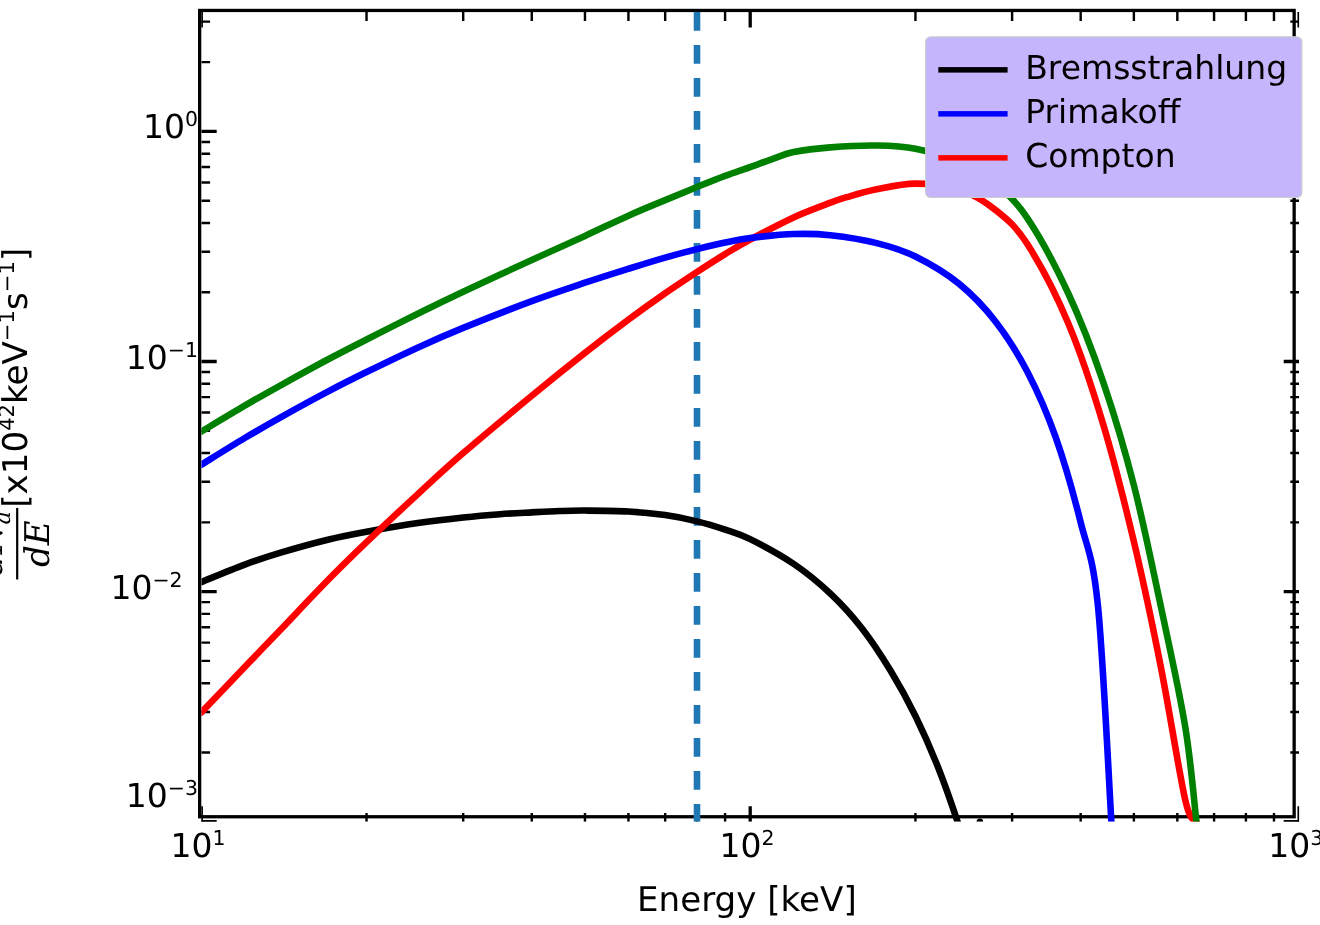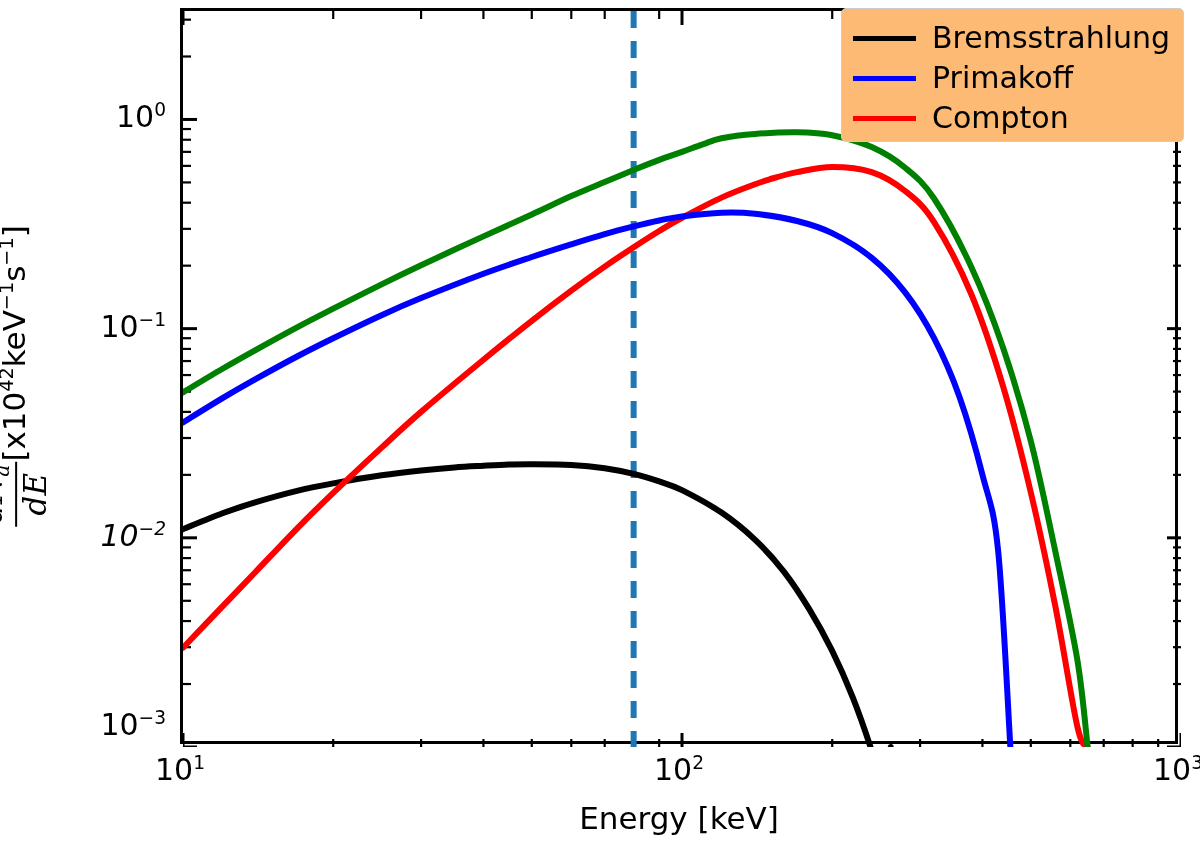--- a/index.html
+++ b/index.html
@@ -5,42 +5,42 @@
   html,body{margin:0;padding:0;background:#ffffff;}
   body{width:1200px;height:841px;overflow:hidden;
        font-family:"DejaVu Sans","Liberation Sans",sans-serif;color:#000;}
   #figure{position:relative;width:1200px;height:841px;background:#fff;}
 
   
   #axes{position:absolute;left:180px;top:8px;width:998px;height:736px;
         border:3px solid #000;box-sizing:border-box;background:#fff;}
   #plotsvg{position:absolute;left:0;top:0;width:998px;height:736px;display:block;}
   .yl{position:absolute;font-size:30px;white-space:nowrap;
-      transform:translate(-100%,-50%);padding-right:14px;}
+      transform:translate(-100%,-50%);}
   .xl{position:absolute;font-size:30px;white-space:nowrap;
       transform:translate(-50%,0);top:752px;}
 
   
   #xtitle{position:absolute;left:679px;top:800px;transform:translateX(-50%);
           font-size:31px;white-space:nowrap;}
   #ytitle{position:absolute;left:16px;top:376px;
           transform:translate(-50%,-50%) rotate(-90deg);transform-origin:center center;
           font-size:31px;white-space:nowrap;}
   #ytitle .frac{display:inline-block;vertical-align:middle;text-align:center;
                 position:relative;top:-2px;}
   #ytitle .num{display:block;border-bottom:2.5px solid #000;padding:0 3px 1px 3px;
                line-height:1.12;}
   #ytitle .den{display:block;line-height:1.15;padding-top:1px;}
   .it{font-style:italic;font-family:"DejaVu Serif","Liberation Serif",serif;}
   .dotn{position:relative;display:inline-block;}
   sup{font-size:0.62em;vertical-align:super;line-height:0;}
 
   
-  #legend{position:absolute;left:841px;top:8px;background:#fdba74;
-          border:1.6px solid #ccc;border-radius:5px;padding:9px 13px 3px 11px;
+  #legend{position:absolute;left:841px;top:33px;background:#c4b5fd;
+          border:1.6px solid #ccc;border-radius:5px;padding:9px 13px 16px 11px;
           box-sizing:border-box;}
   .legrow{display:flex;align-items:center;height:40px;}
   .legline{width:63px;height:0;border-top:5px solid #000;margin-right:16px;flex:none;}
   .legtext{font-size:30px;line-height:1;white-space:nowrap;}
 </style>
 </head>
 <body>
 
 <div id="figure">
 
@@ -157,21 +157,21 @@
           <path d="M0.00,636.80C6.59,629.91 27.36,608.12 39.51,595.41C51.66,582.70 60.34,573.68 72.92,560.53C85.50,547.38 102.11,529.63 114.99,516.53C127.88,503.42 136.28,495.20 150.21,481.88C164.14,468.56 183.93,450.09 198.57,436.59C213.22,423.09 221.11,415.52 238.08,400.88C255.06,386.24 281.98,363.93 300.43,348.76C318.88,333.58 334.14,321.34 348.79,309.81C363.43,298.29 376.14,288.64 388.30,279.60C400.45,270.57 411.31,262.81 421.70,255.59C432.09,248.36 441.56,242.17 450.64,236.24C459.72,230.30 468.11,224.90 476.17,219.98C484.23,215.07 488.61,212.29 499.00,206.73C509.39,201.18 526.36,192.20 538.51,186.62C550.66,181.05 563.86,176.33 571.92,173.27C579.98,170.20 579.86,170.24 586.87,168.22C593.88,166.20 603.60,163.18 613.99,161.14C624.38,159.09 636.76,155.93 649.21,155.93C661.67,155.93 676.57,157.13 688.73,161.14C700.88,165.15 711.74,171.67 722.13,180.00C732.52,188.33 740.04,193.92 751.07,211.13C762.10,228.34 776.81,255.90 788.31,283.26C799.81,310.63 810.17,342.31 820.08,375.32C830.00,408.33 839.08,444.65 847.79,481.33C856.50,518.01 864.58,556.34 872.35,595.41C880.12,634.48 889.02,692.30 894.40,715.73C899.79,739.16 902.94,732.62 904.64,736.00" fill="none" stroke="#ff0000" stroke-width="6" stroke-linecap="round" stroke-linejoin="round"></path>
           <path d="M0.00,411.47C6.59,407.42 27.36,394.46 39.51,387.20C51.66,379.94 60.34,374.95 72.92,367.91C85.50,360.88 102.11,351.78 114.99,345.00C127.88,338.21 136.28,334.02 150.21,327.21C164.14,320.41 183.93,310.85 198.57,304.16C213.22,297.47 221.11,293.98 238.08,287.07C255.06,280.17 281.98,269.59 300.43,262.74C318.88,255.90 334.14,250.92 348.79,246.01C363.43,241.11 376.14,237.13 388.30,233.32C400.45,229.50 411.31,226.12 421.70,223.14C432.09,220.16 441.56,217.73 450.64,215.45C459.72,213.17 468.11,211.13 476.17,209.45C484.23,207.78 488.61,206.68 499.00,205.40C509.39,204.13 526.36,202.21 538.51,201.78C550.66,201.35 559.34,201.43 571.92,202.80C584.50,204.17 601.11,206.78 613.99,210.01C626.88,213.24 636.76,216.04 649.21,222.18C661.67,228.32 676.57,236.97 688.73,246.84C700.88,256.72 711.74,268.02 722.13,281.41C732.52,294.81 741.99,309.74 751.07,327.21C760.15,344.68 768.54,363.46 776.59,386.23C784.65,409.00 793.01,438.31 799.43,463.85C805.85,489.39 810.45,494.11 815.10,539.47C819.75,584.83 825.31,703.25 827.35,736.00" fill="none" stroke="#0000ff" stroke-width="6" stroke-linecap="round" stroke-linejoin="round"></path>
           <path d="M0.00,381.34C6.59,377.41 27.36,364.85 39.51,357.76C51.66,350.67 60.34,345.81 72.92,338.83C85.50,331.84 102.11,322.70 114.99,315.84C127.88,308.98 136.28,304.75 150.21,297.66C164.14,290.57 183.93,280.55 198.57,273.31C213.22,266.07 221.11,262.21 238.08,254.22C255.06,246.23 281.98,233.84 300.43,225.38C318.88,216.92 334.14,210.16 348.79,203.45C363.43,196.73 376.14,190.49 388.30,185.07C400.45,179.65 411.31,175.27 421.70,170.92C432.09,166.57 441.56,162.65 450.64,158.97C459.72,155.30 468.11,151.90 476.17,148.88C484.23,145.86 491.75,143.45 499.00,140.86C506.25,138.28 513.07,135.66 519.65,133.39C526.24,131.13 529.80,129.00 538.51,127.26C547.22,125.52 559.34,123.96 571.92,122.97C584.50,121.98 601.11,121.12 613.99,121.32C626.88,121.53 636.76,121.74 649.21,124.19C661.67,126.65 676.57,130.64 688.73,136.06C700.88,141.48 711.74,148.13 722.13,156.70C732.52,165.27 740.04,170.93 751.07,187.49C762.10,204.04 776.81,231.16 788.31,256.05C799.81,280.93 810.17,307.78 820.08,336.78C830.00,365.79 839.08,396.14 847.79,430.10C856.50,464.05 864.58,504.01 872.35,540.52C880.12,577.04 889.02,616.62 894.40,649.20C899.79,681.78 902.94,721.53 904.64,736.00" fill="none" stroke="#008000" stroke-width="6" stroke-linecap="round" stroke-linejoin="round"></path>
         </g>
     </svg>
   </div>
 
   <div id="yticklabels">
       <div class="yl" style="left: 180px; top: 116.462px;">10<sup>0</sup></div>
       <div class="yl" style="left: 180px; top: 325.642px; text-align: right;">10<sup>−1</sup></div>
-      <div class="yl" style="left: 180px; top: 534.821px; font-style: italic;">10<sup>−2</sup></div>
+      <div class="yl" style="left: 166px; top: 534.821px;">10<sup>−2</sup></div>
       <div class="yl" style="left: 180px; top: 724px;">10<sup>−3</sup></div>
     </div>
   <div id="xticklabels">
       <div class="xl" style="left: 180px;">10<sup>1</sup></div>
       <div class="xl" style="left: 679px;">10<sup>2</sup></div>
       <div class="xl" style="left: 1178px;">10<sup>3</sup></div>
     </div>
 
   <div id="xtitle">Energy [keV]</div>
 

